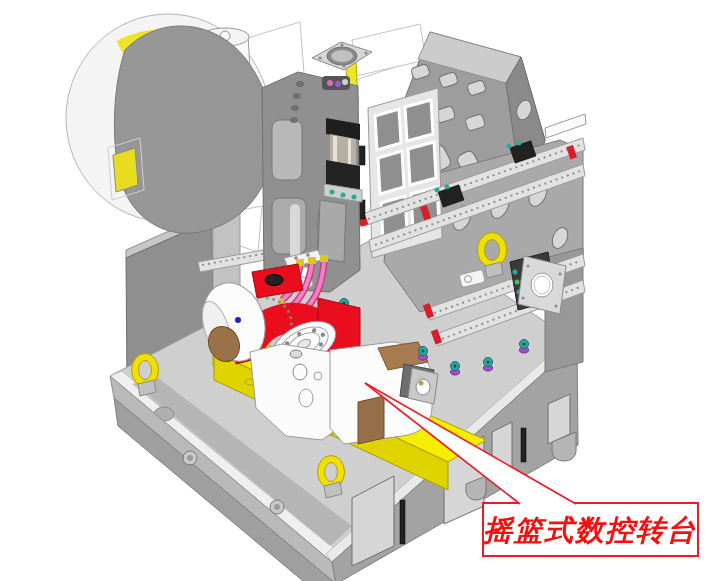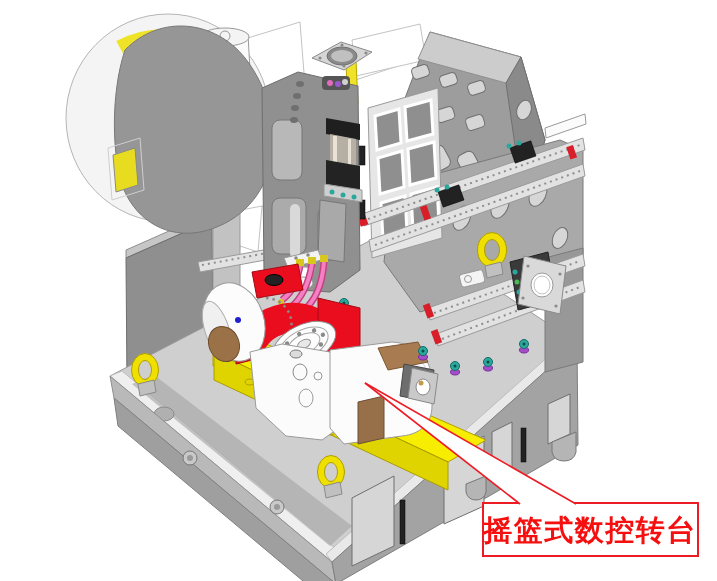--- a/index.html
+++ b/index.html
@@ -1,17 +1,17 @@
 <!DOCTYPE html>
 <html><head>
 <meta charset="utf-8">
 <style>
   html,body{margin:0;padding:0;background:#ffffff;}
   .stage{position:relative;width:717px;height:581px;background:#fff;overflow:hidden;
-         font-family:"Liberation Sans","DejaVu Sans",sans-serif;}
+         font-family:"Liberation Sans","DejaVu Sans",sans-serif;font-style:italic;}
   svg{display:block}
   
   .outline{fill:#ffffff;stroke:#c3c3c3;stroke-width:1;}
   .g-body{fill:#9d9d9d;stroke:#757575;stroke-width:1;}
   .g-mid{fill:#a9a9a9;stroke:#7a7a7a;stroke-width:1;}
   .g-lighter{fill:#e2e2e2;stroke:#9a9a9a;stroke-width:1;}
   .g-white{fill:#fbfbfb;stroke:#9a9a9a;stroke-width:1;}
   .cutout{fill:#d6d6d6;stroke:#6f6f6f;stroke-width:1;}
   .hole-dots{stroke:#8f8f8f;stroke-width:2;stroke-dasharray:2 4;fill:none;}
   .black-part{fill:#222222;stroke:#000000;stroke-width:.5;}

